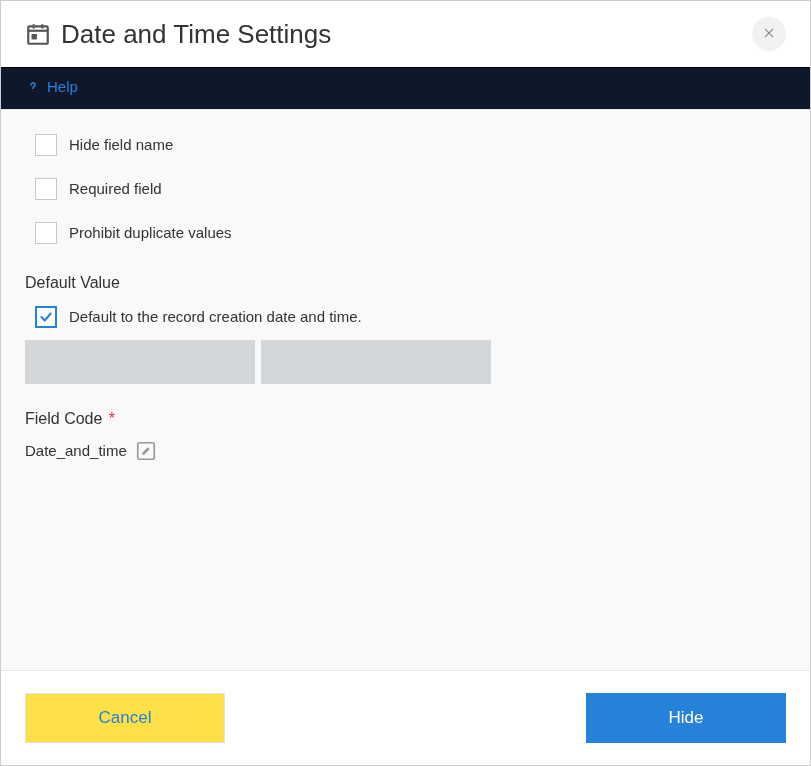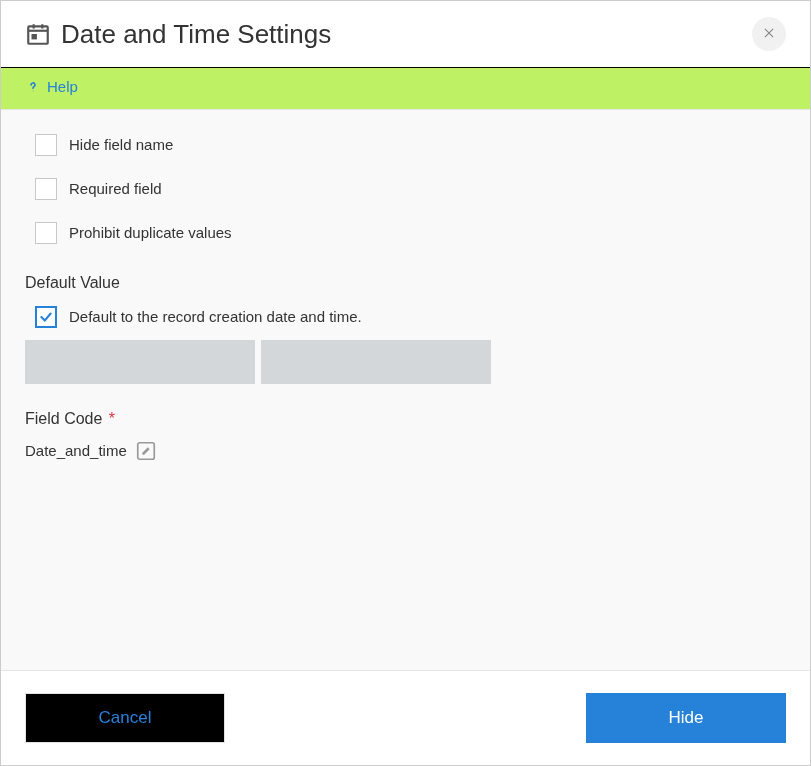--- a/index.html
+++ b/index.html
@@ -43,21 +43,21 @@
     border-radius: 50%;
     background: #f1f1f1;
     display: flex;
     align-items: center;
     justify-content: center;
     cursor: pointer;
     color: #888;
     font-size: 18px;
   }
   .help-bar {
-    background: #bef264;
+    background: #0f172a;
     border-bottom: 1px solid #e6e6e6;
     padding: 10px 24px;
     text-decoration: underline;
   }
   .help-link {
     color: #2681d9;
     font-size: 15px;
     display: inline-flex;
     align-items: center;
     cursor: pointer;
@@ -159,21 +159,21 @@
   .btn {
     height: 50px;
     min-width: 200px;
     display: inline-flex;
     align-items: center;
     justify-content: center;
     font-size: 17px;
     cursor: pointer;
   }
   .btn-cancel {
-    background: #000000;
+    background: #fde047;
     border: 1px solid #e2e2e2;
     color: #2681d9;
   }
   .btn-save {
     background: #2681d9;
     border: none;
     color: #fff;
   }
   .section-label {
     font-size: 16px;

